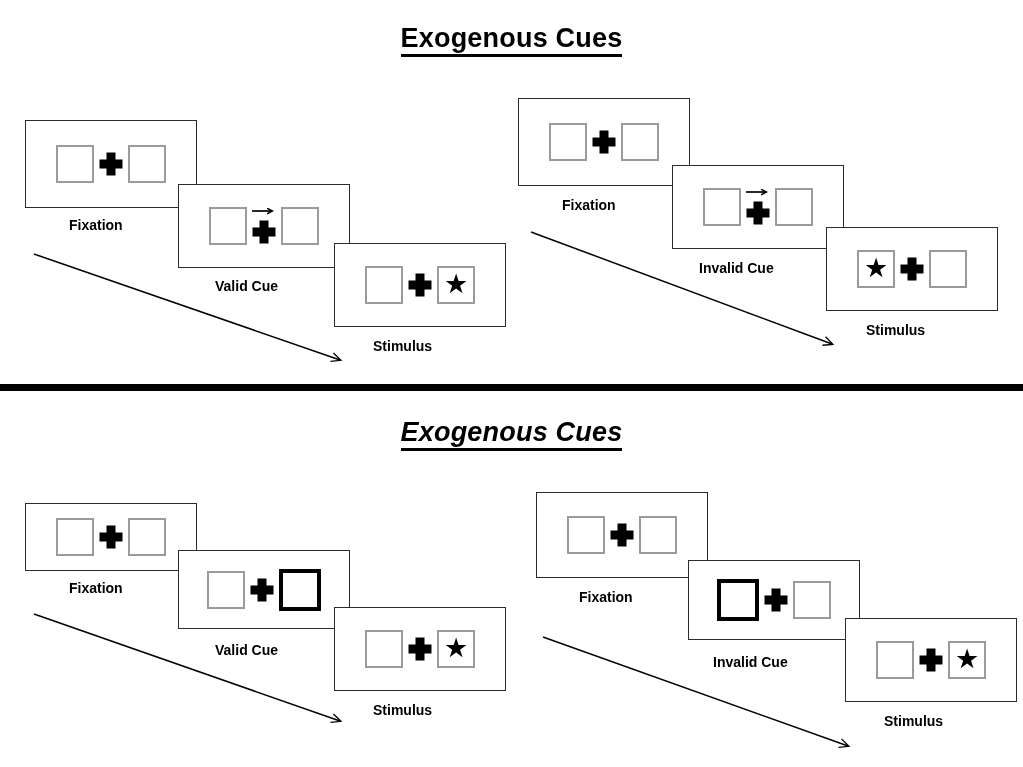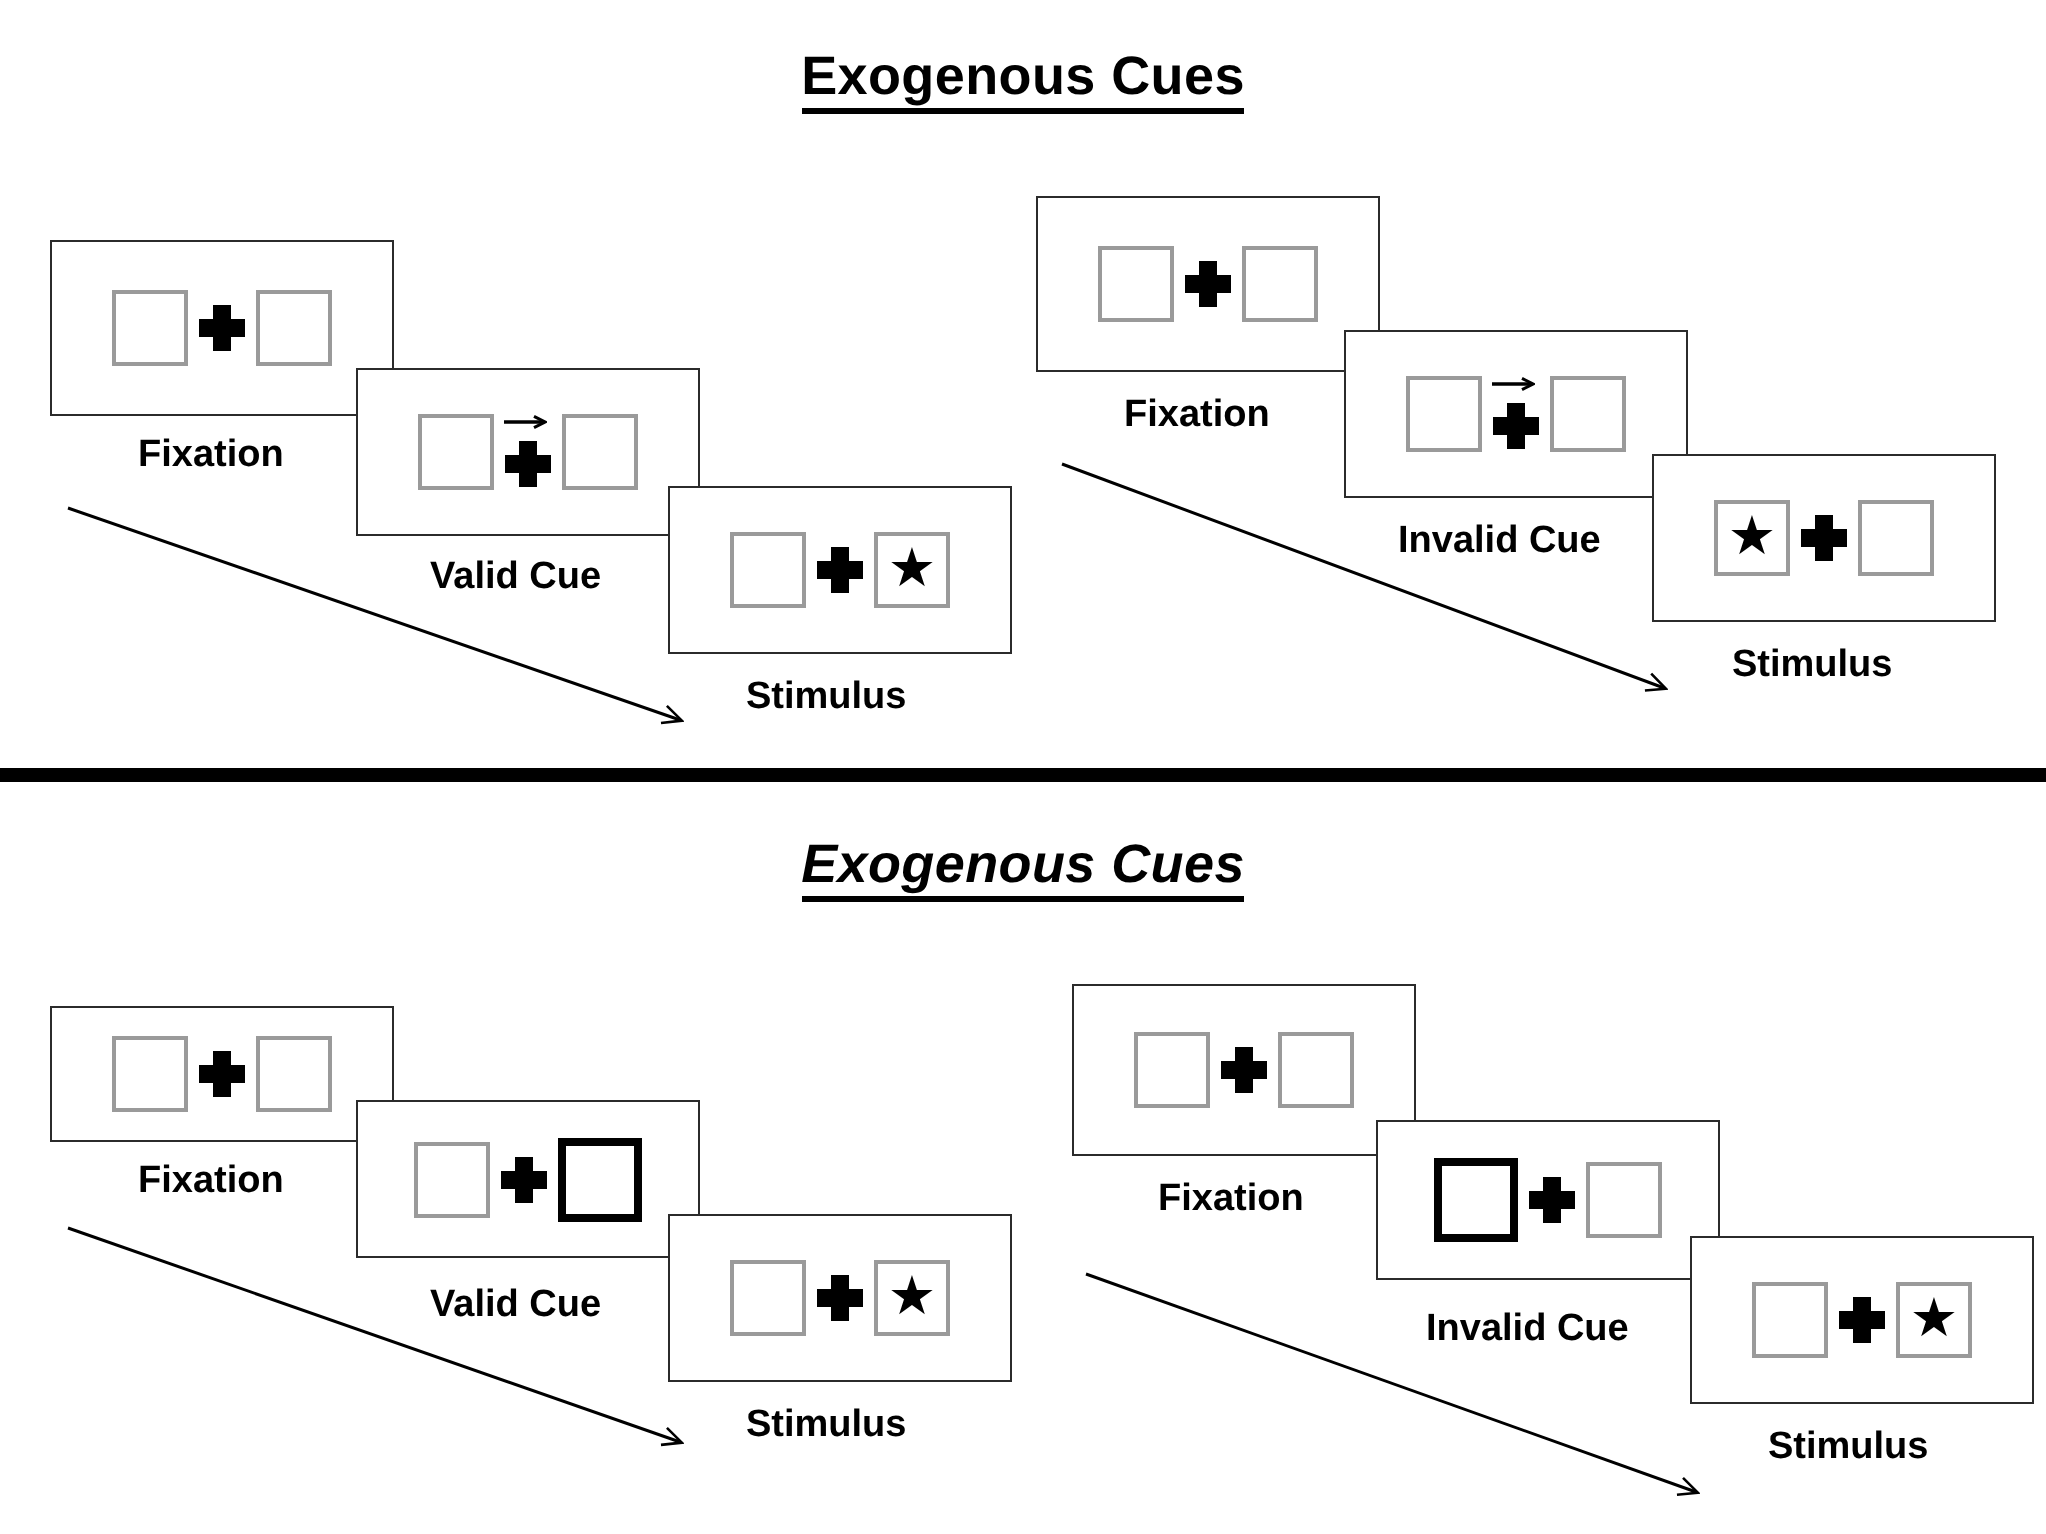--- a/index.html
+++ b/index.html
@@ -51,21 +51,21 @@
     position:absolute;left:50%;top:50%;transform:translate(-50%,-50%);
     width:23px;height:9px;background:#000;
   }
   .cross.with-arrow .cv,.cross.with-arrow .ch{margin-top:6px;}
   .arrowcue{
     position:absolute;left:50%;top:-1px;transform:translateX(-50%);
     width:28px;height:12px;
   }
   
   .plabel{
-    position:absolute;font-size:19px;font-weight:bold;white-space:nowrap;
+    position:absolute;font-size:14px;font-weight:bold;white-space:nowrap;
   }
   .timeline{position:absolute;left:0;top:0;pointer-events:none;}
 </style>
 </head>
 <body>
 
 <svg width="0" height="0" style="position:absolute" aria-hidden="true">
   <defs>
     <marker id="ah" markerWidth="11" markerHeight="11" refX="9" refY="5.5" orient="auto" markerUnits="userSpaceOnUse">
       <path d="M0.5,1 L10,5.5 L0.5,10" fill="none" stroke="#000" stroke-width="1.3"></path>

